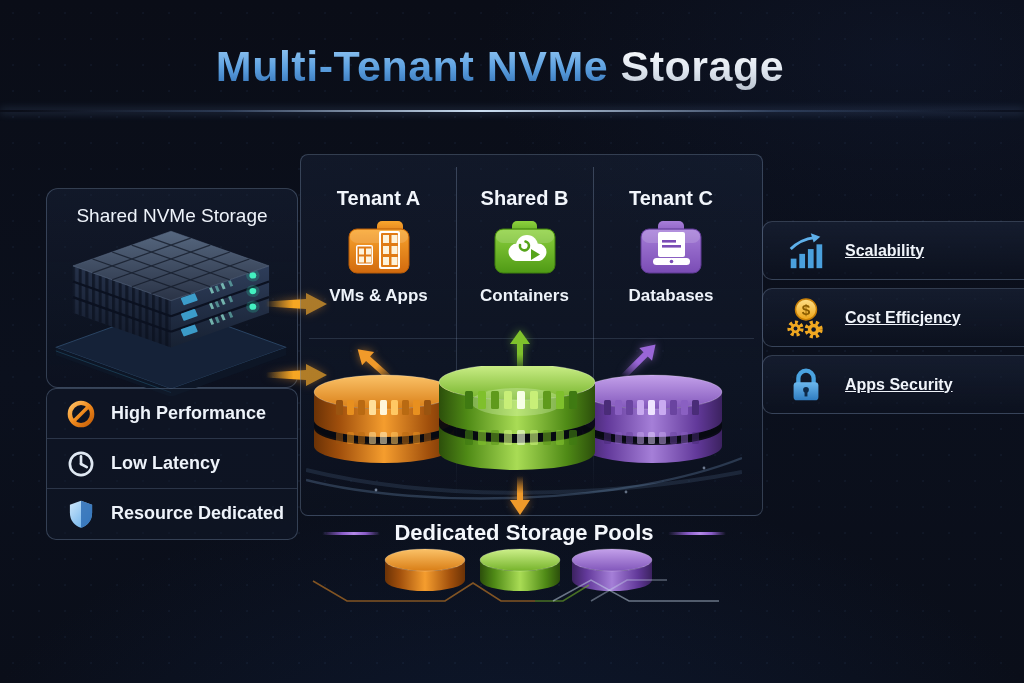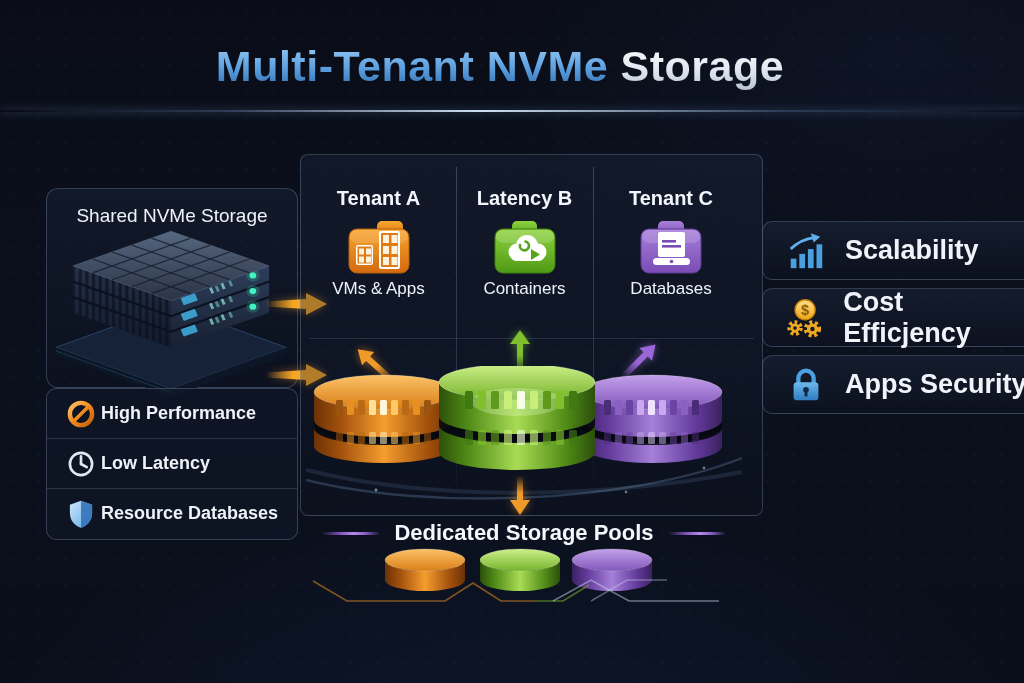--- a/index.html
+++ b/index.html
@@ -31,32 +31,32 @@
   .shared-label{padding-top:16px;text-align:center;font-size:19px;font-weight:normal;color:#eef3fa;}
   .server-svg{position:absolute;left:52px;top:226px;width:238px;height:170px;}
   
   .center-panel{left:300px;top:154px;width:448px;height:360px;border-radius:8px;padding-left:13px;}
   .vdiv{position:absolute;top:12px;width:1px;height:330px;
     background:linear-gradient(180deg,rgba(150,172,205,.30) 0%,rgba(150,172,205,.22) 60%,transparent 100%);}
   .hline{position:absolute;top:183px;left:8px;right:8px;height:1px;background:rgba(150,172,205,.18);}
   .tenant-col{position:absolute;top:0;height:190px;display:flex;flex-direction:column;align-items:center;}
   .tenant-name{margin-top:32px;font-size:20px;font-weight:bold;color:#f2f6fc;}
   .tenant-icon{margin-top:9px;}
-  .tenant-workload{font-size:17px;font-weight:normal;color:#eef3fa;}
+  .tenant-workload{margin-top:7px;font-size:17px;font-weight:bold;color:#eef3fa;}
   
   .features-panel{left:46px;top:388px;width:250px;height:150px;border-radius:10px;
     background:rgba(18,26,44,.45);}
-  .feat-row{height:49px;display:flex;align-items:center;padding-left:18px;gap:4px;}
+  .feat-row{height:49px;display:flex;align-items:center;padding-left:18px;gap:14px;}
   .feat-row + .feat-row{border-top:1px solid rgba(150,172,205,.22);}
   .feat-label{font-size:18px;font-weight:bold;color:#eef3fa;}
   .right-row{position:absolute;left:762px;width:268px;height:59px;
     border:1px solid rgba(150,172,205,.28);border-right:none;border-radius:10px 0 0 10px;
     background:linear-gradient(180deg,rgba(30,40,62,.52),rgba(14,20,34,.40));
     display:flex;align-items:center;padding-left:22px;gap:18px;box-sizing:border-box;}
-  .right-label{font-size:27px;font-weight:bold;color:#f0f4fa;}
+  .right-label{font-size:16px;font-weight:bold;color:#f0f4fa;text-decoration:underline;}
   
   .pools-label-row{position:absolute;left:300px;top:518px;width:448px;height:30px;
     display:flex;align-items:center;justify-content:center;gap:14px;}
   .pools-label{font-size:22px;font-weight:bold;color:#f4f7fc;}
   .pool-dash{width:58px;height:3px;border-radius:2px;
     background:linear-gradient(90deg,transparent,#8a5cc8 35%,#b48ae8 55%,#8a5cc8 75%,transparent);}
   .abs{position:absolute;}
   .glowO{filter:drop-shadow(0 0 4px rgba(240,150,40,.55));}
   .glowG{filter:drop-shadow(0 0 4px rgba(130,200,60,.55));}
   .glowP{filter:drop-shadow(0 0 4px rgba(170,120,230,.55));}
@@ -252,21 +252,21 @@
           <rect x="13" y="29.5" width="5" height="6"></rect>
             <rect x="20" y="29.5" width="5" height="6"></rect>
           <rect x="13" y="37.5" width="5" height="6"></rect>
             <rect x="20" y="37.5" width="5" height="6"></rect>
         </g>
       </svg>
       <div class="tenant-workload">VMs &amp; Apps</div>
     </div>
 
     <div class="tenant-col" style="left:155px;width:137px">
-      <div class="tenant-name">Latency B</div>
+      <div class="tenant-name">Shared B</div>
       <svg class="tenant-icon" width="66" height="60" viewBox="0 0 66 60">
         <rect x="20" y="2" width="25" height="18" rx="5" fill="url(#gTileB)"></rect>
         <rect x="3" y="10" width="60" height="44" rx="8" fill="url(#gTileB)" stroke="#3f7e0e" stroke-width="1"></rect>
         <rect x="4" y="11" width="58" height="13" rx="7" fill="rgba(255,255,255,.16)"></rect>
         <circle cx="25" cy="33" r="8.5" fill="#ffffff"></circle>
         <circle cx="35" cy="27" r="11" fill="#ffffff"></circle>
         <circle cx="46" cy="33" r="8.5" fill="#ffffff"></circle>
         <rect x="19" y="32" width="33" height="10" rx="5" fill="#ffffff"></rect>
         <path d="M28 26 a4.5 4.5 0 1 0 5.5 -3.5" stroke="#56a41a" stroke-width="2.6" fill="none" stroke-linecap="round"></path>
         <polygon points="39,30 48,35.5 39,41" fill="#56a41a"></polygon>
@@ -447,21 +447,21 @@
         <line x1="18" y1="18" x2="18" y2="9.5" stroke="#dfe8f2" stroke-width="3" stroke-linecap="round"></line>
         <line x1="18" y1="18" x2="24.5" y2="21.5" stroke="#dfe8f2" stroke-width="3" stroke-linecap="round"></line>
       </svg>
       <span class="feat-label">Low Latency</span>
     </div>
     <div class="feat-row">
       <svg width="32" height="32" viewBox="0 0 36 36">
         <path d="M18 3 L30.5 7.5 V16.5 C30.5 25.5 25 31 18 33.5 C11 31 5.5 25.5 5.5 16.5 V7.5 Z" fill="url(#gShield)"></path>
         <path d="M18 3 L30.5 7.5 V16.5 C30.5 25.5 25 31 18 33.5 Z" fill="#2f6fb5" opacity=".85"></path>
       </svg>
-      <span class="feat-label">Resource Databases</span>
+      <span class="feat-label">Resource Dedicated</span>
     </div>
   </div>
 
   <div class="right-row" style="top:221px">
     <svg width="42" height="42" viewBox="0 0 44 44">
       <rect x="6" y="30" width="6" height="10" fill="#4aa0dd"></rect>
       <rect x="15" y="25" width="6" height="15" fill="#4aa0dd"></rect>
       <rect x="24" y="20" width="6" height="20" fill="#4aa0dd"></rect>
       <rect x="33" y="15" width="6" height="25" fill="#4aa0dd"></rect>
       <path d="M6 20 C14 12 22 9 31 8" stroke="#5fb0ea" stroke-width="3" fill="none"></path>

